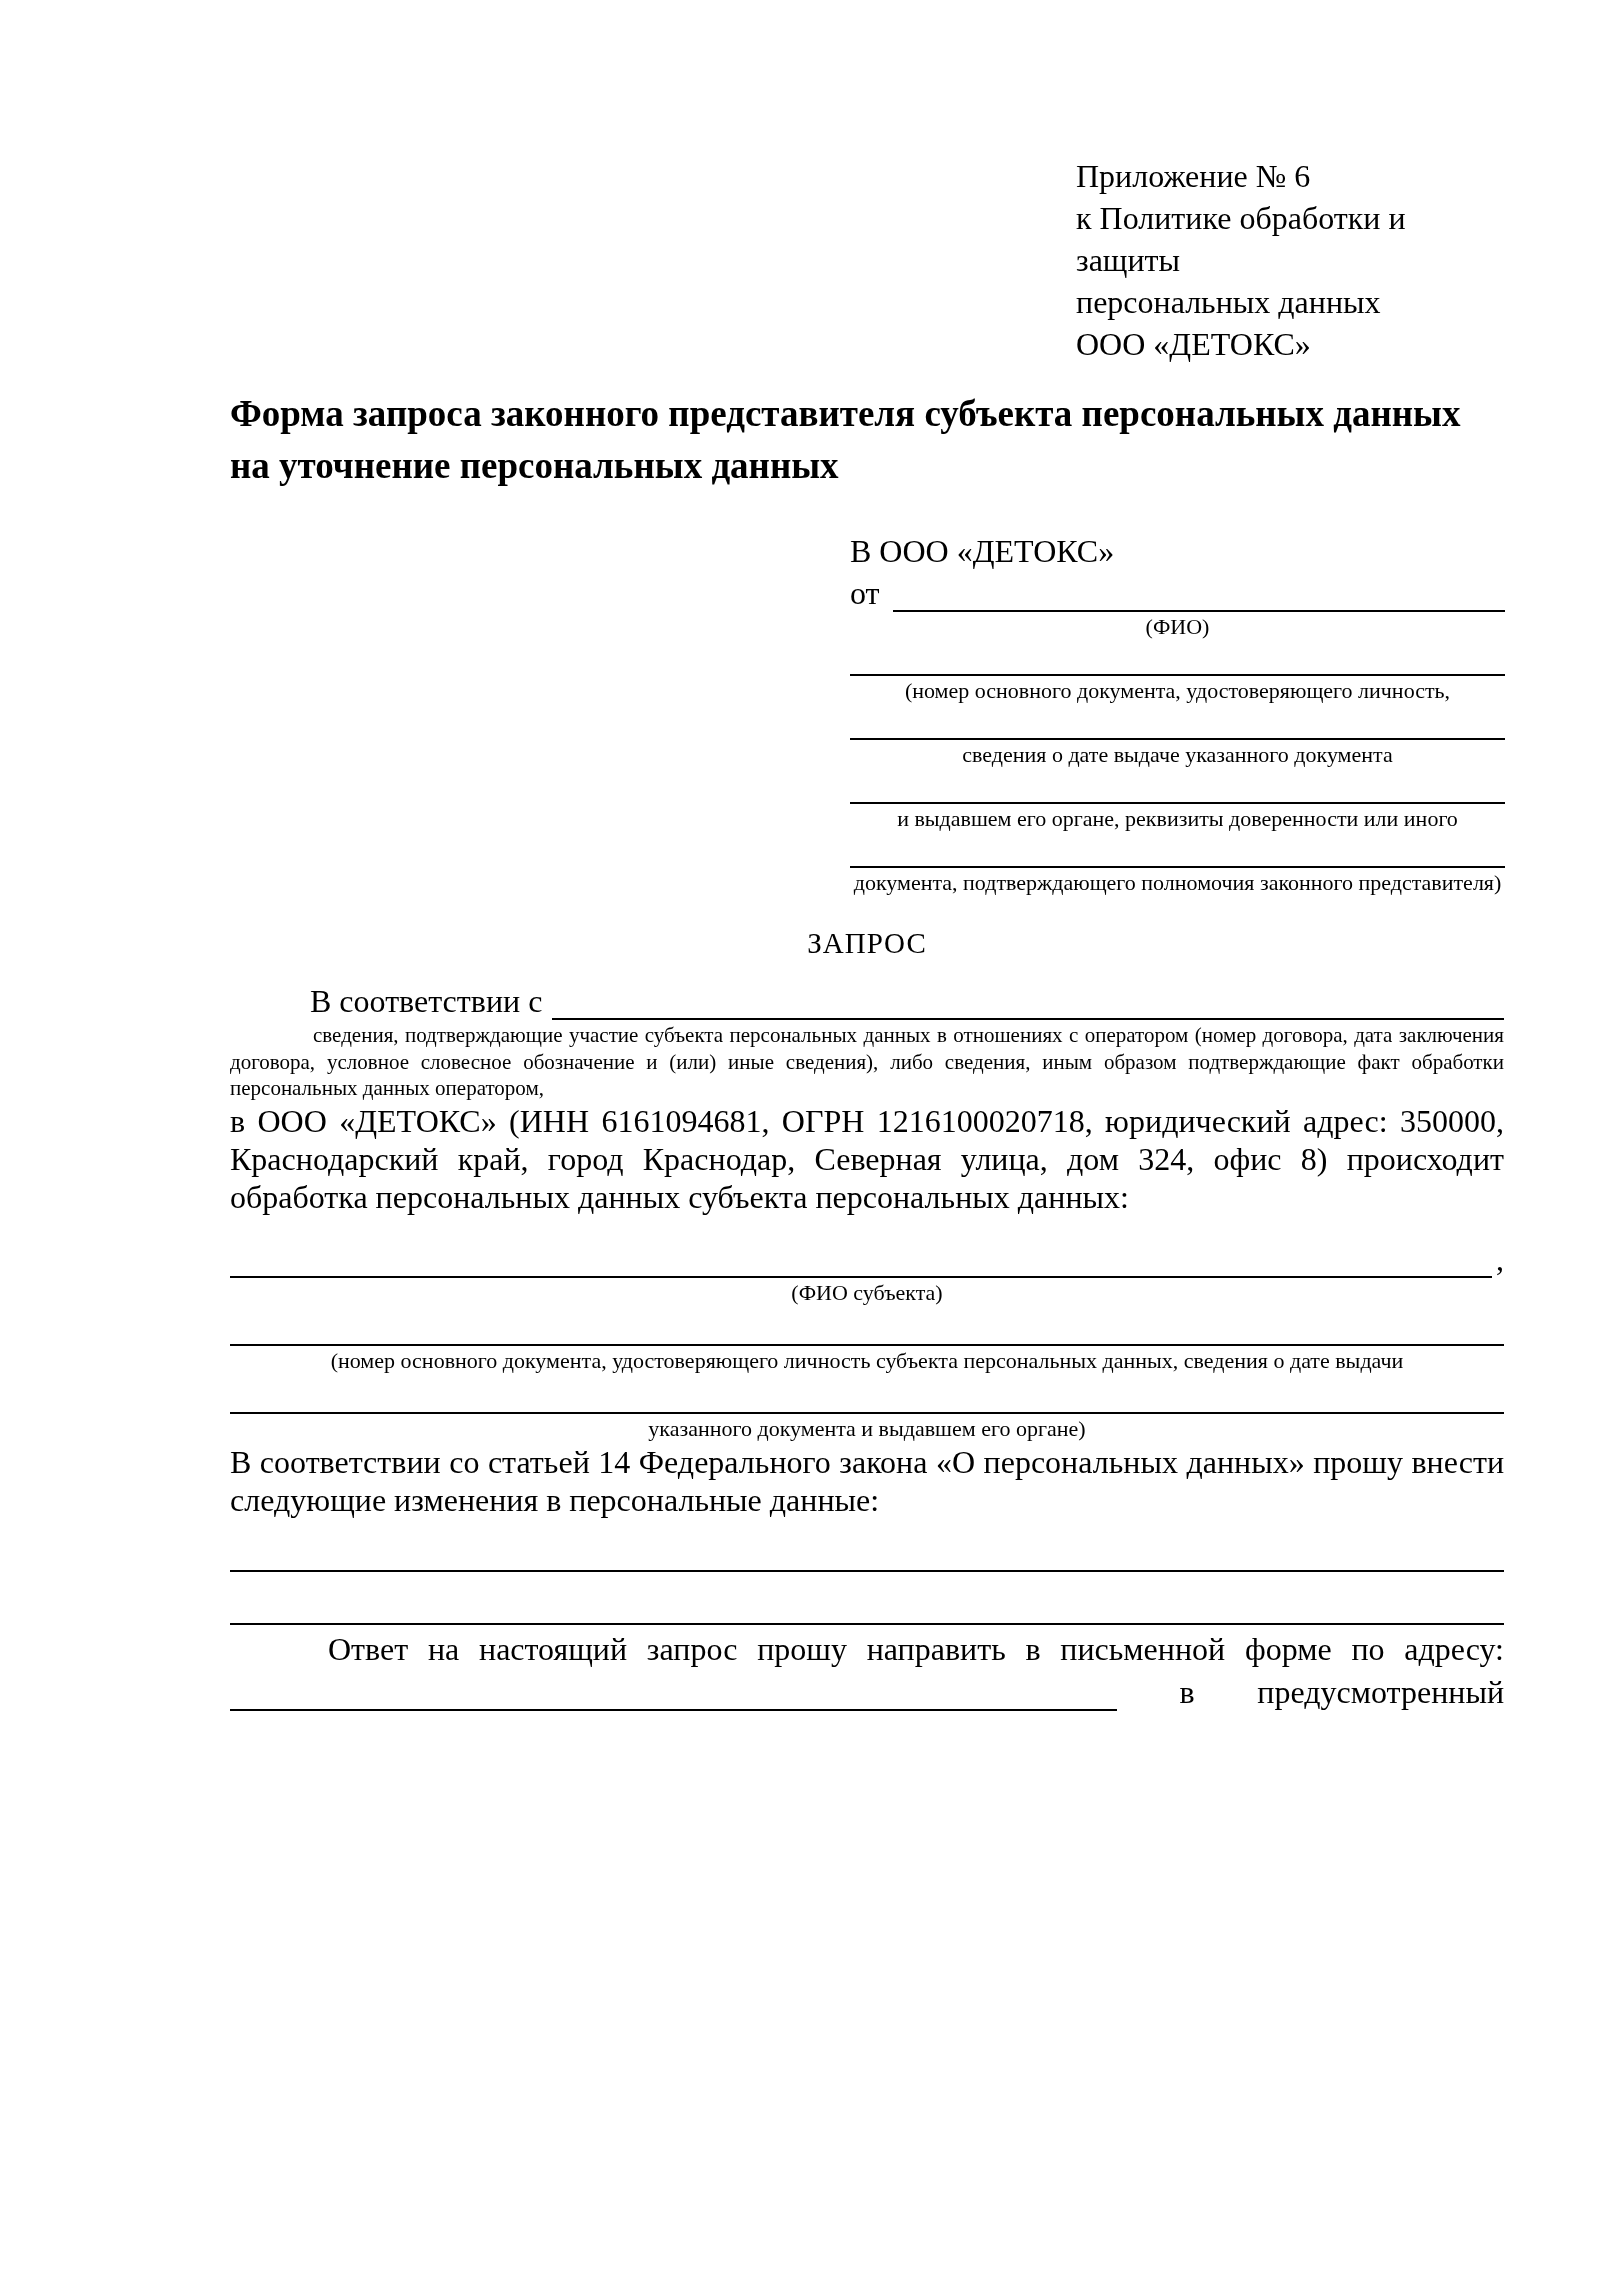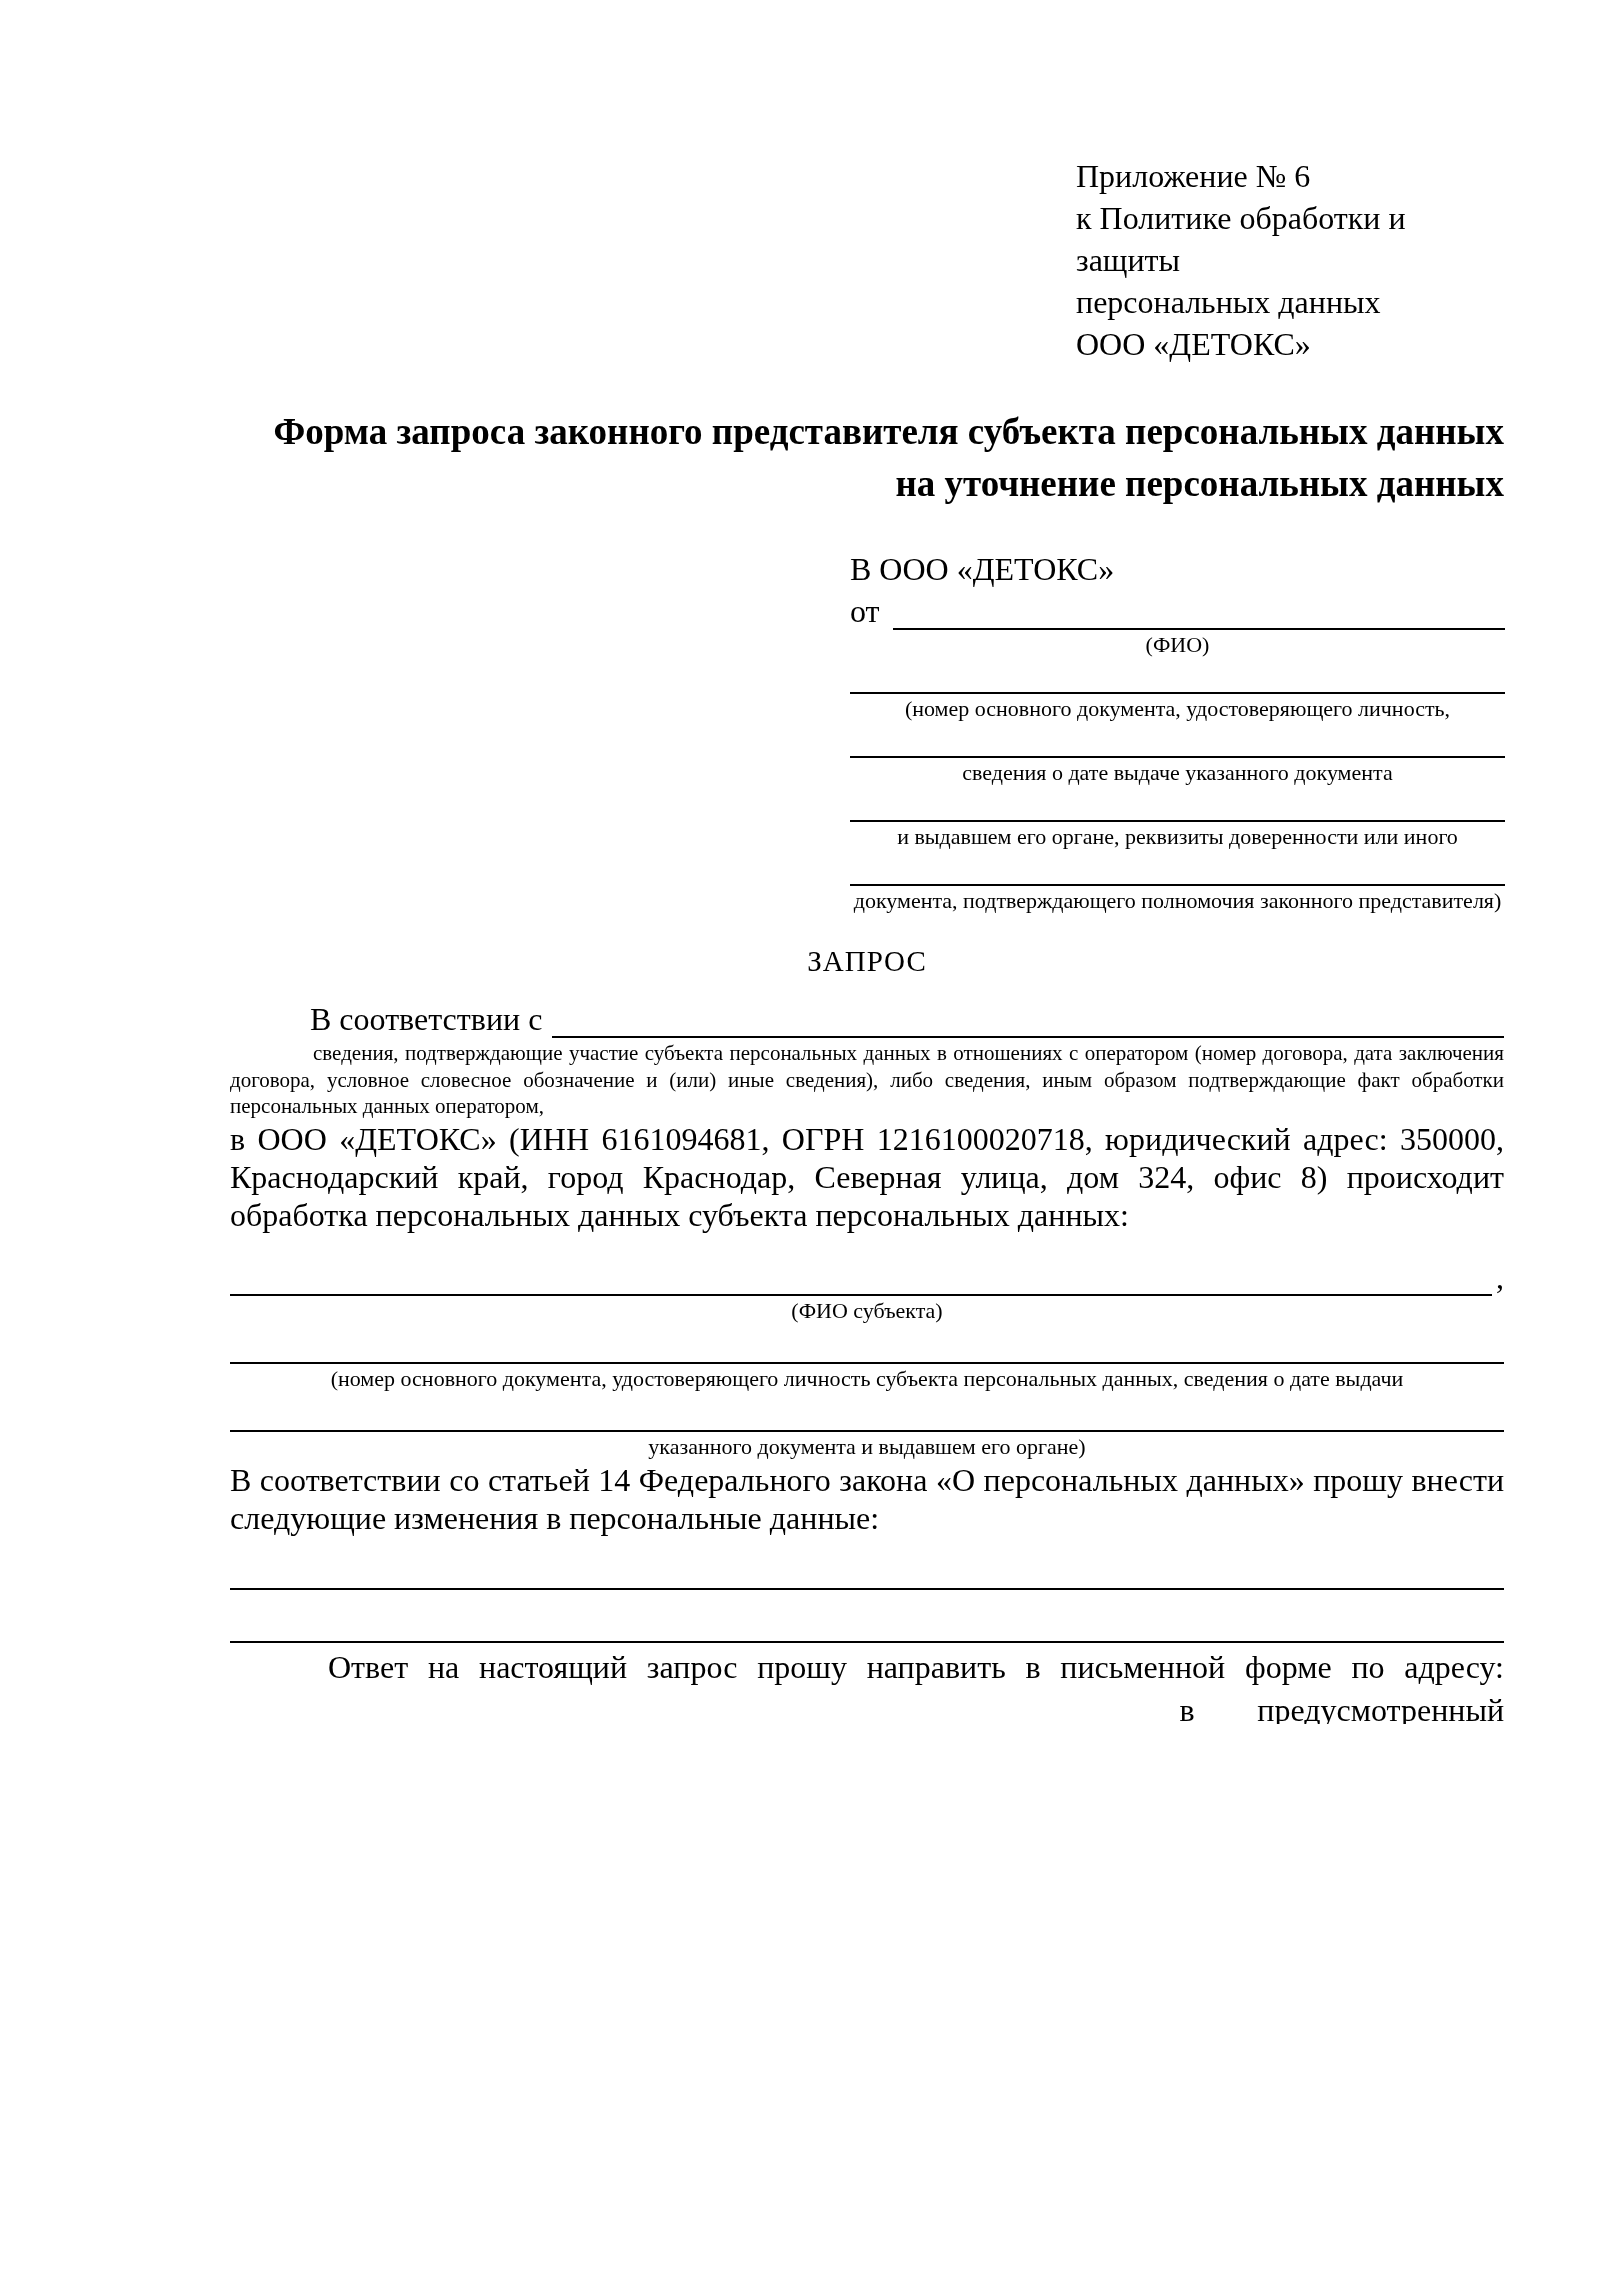--- a/index.html
+++ b/index.html
@@ -7,21 +7,21 @@
     position:relative;
     width:1621px;height:1724px;
     background:#ffffff;color:#000000;
     font-family:"Liberation Serif","DejaVu Serif",serif;
     font-size:32px;line-height:37px;
     box-sizing:border-box;
     padding:155px 117px 0 230px;
     overflow:hidden;
   }
   .annex{margin-left:846px;line-height:42px;}
-  .doc-title{margin-top:41px;text-align:right;font-weight:bold;font-size:37px;line-height:52px;}
+  .doc-title{margin-top:23px;text-align:left;font-weight:bold;font-size:37px;line-height:52px;}
   .addressee{width:655px;margin-left:620px;margin-top:41px;}
   .addr-to{margin-bottom:5px;}
   .from-row{display:flex;align-items:flex-end;}
   .from-label{flex:none;padding-right:13.7px;}
   .fill{flex:1;border-bottom:2.9px solid #000;min-height:29px;}
   .caption{font-size:22px;line-height:29px;text-align:center;}
   .addressee .blank-line{border-bottom:2.9px solid #000;height:33px;}
   .zapros{text-align:center;font-size:29px;line-height:41px;margin-top:25.5px;letter-spacing:1px;}
   .intro-row{display:flex;margin-top:19px;}
   .intro-indent{width:80px;flex:none;}

